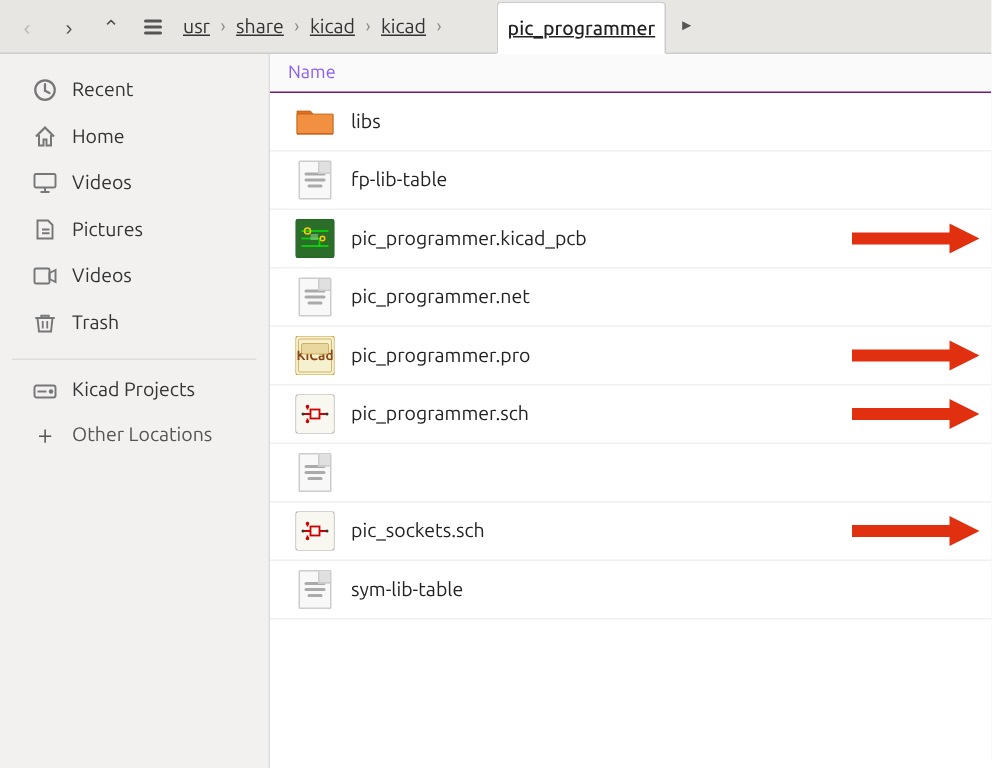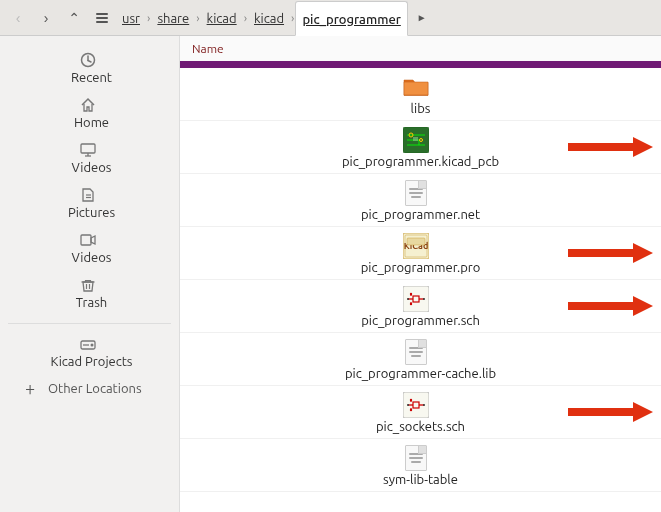--- a/index.html
+++ b/index.html
@@ -56,20 +56,21 @@
     .breadcrumb-item.active {
       background: #ffffff;
       border-top: 1px solid #ccc;
       border-left: 1px solid #ccc;
       border-right: 1px solid #ccc;
       border-bottom: 1px solid #fff;
       margin-top: 2px;
       border-radius: 3px 3px 0 0;
       color: #222;
       font-weight: 500;
+      margin-left: 36px;
     }
     .breadcrumb-sep {
       color: #888;
       font-size: 12px;
       padding: 0 1px;
     }
 
     
     .main-container {
       display: flex;
@@ -86,21 +87,20 @@
     }
     .sidebar-item {
       display: flex;
       align-items: center;
       padding: 5px 12px 5px 16px;
       cursor: pointer;
       color: #333;
       font-size: 13px;
       border-radius: 3px;
       margin: 1px 4px;
-      flex-direction: column;
     }
     .sidebar-icon {
       width: 20px;
       height: 20px;
       margin-right: 8px;
       display: flex;
       align-items: center;
       justify-content: center;
       font-size: 14px;
       flex-shrink: 0;
@@ -119,32 +119,31 @@
 
     
     .file-area {
       flex: 1;
       background: #ffffff;
       overflow-y: auto;
     }
     .file-header {
       padding: 6px 12px;
       font-size: 12px;
-      color: #7f1d1d;
-      border-bottom: 7px solid #701a75;
+      color: #8b5cf6;
+      border-bottom: 1px solid #701a75;
       background: #fafafa;
     }
     .file-item {
       display: flex;
       align-items: center;
       padding: 5px 16px;
       cursor: pointer;
       border-bottom: 1px solid #f0f0f0;
       position: relative;
-      flex-direction: column;
     }
     .file-icon {
       width: 28px;
       height: 28px;
       margin-right: 10px;
       display: flex;
       align-items: center;
       justify-content: center;
       flex-shrink: 0;
     }
@@ -332,20 +331,30 @@
     <div class="file-item">
       <div class="file-icon">
         <svg width="26" height="22" viewBox="0 0 26 22">
             <path d="M1 4h9l2 2.5H25v13H1z" fill="#e07020" stroke="#c05a10" stroke-width="0.5"></path>
             <path d="M1 6h24v13H1z" fill="#f09040" stroke="#c05a10" stroke-width="0.5"></path>
           </svg>
       </div>
       <span class="file-name">libs</span>
     </div>
 
+    <div class="file-item">
+      <div class="file-icon">
+        <div class="txt-icon">
+          <div class="txt-line"></div>
+          <div class="txt-line"></div>
+          <div class="txt-line" style="width:10px;"></div>
+        </div>
+      </div>
+      <span class="file-name">fp-lib-table</span>
+    </div>
 
     <div class="file-item">
       <div class="file-icon">
         <svg width="26" height="26" viewBox="0 0 26 26">
           <rect x="0" y="0" width="26" height="26" rx="2" fill="#2a6e2a" stroke="#1a5a1a" stroke-width="0.5"></rect>
           <line x1="4" y1="8" x2="22" y2="8" stroke="#00ff00" stroke-width="1.2" opacity="0.7"></line>
           <line x1="4" y1="13" x2="16" y2="13" stroke="#00ff00" stroke-width="1.2" opacity="0.7"></line>
           <line x1="16" y1="13" x2="16" y2="18" stroke="#00ff00" stroke-width="1.2" opacity="0.7"></line>
           <line x1="4" y1="18" x2="22" y2="18" stroke="#00ff00" stroke-width="1.2" opacity="0.7"></line>
           <circle cx="8" cy="8" r="2" fill="none" stroke="#ffcc00" stroke-width="1"></circle>
@@ -413,21 +422,20 @@
     </div>
 
     <div class="file-item">
       <div class="file-icon">
         <div class="txt-icon">
           <div class="txt-line"></div>
           <div class="txt-line"></div>
           <div class="txt-line" style="width:10px;"></div>
         </div>
       </div>
-      <span class="file-name">pic_programmer-cache.lib</span>
     </div>
 
     <div class="file-item">
       <div class="file-icon">
         <svg width="26" height="26" viewBox="0 0 26 26">
           <rect x="0" y="0" width="26" height="26" rx="2" fill="#f8f8f0" stroke="#aaa" stroke-width="0.8"></rect>
           <line x1="5" y1="13" x2="10" y2="13" stroke="#c00" stroke-width="1.3"></line>
           <rect x="10" y="10" width="6" height="6" fill="none" stroke="#c00" stroke-width="1.2"></rect>
           <line x1="16" y1="13" x2="21" y2="13" stroke="#c00" stroke-width="1.3"></line>
           <line x1="8" y1="8" x2="8" y2="10" stroke="#c00" stroke-width="1.2"></line>

